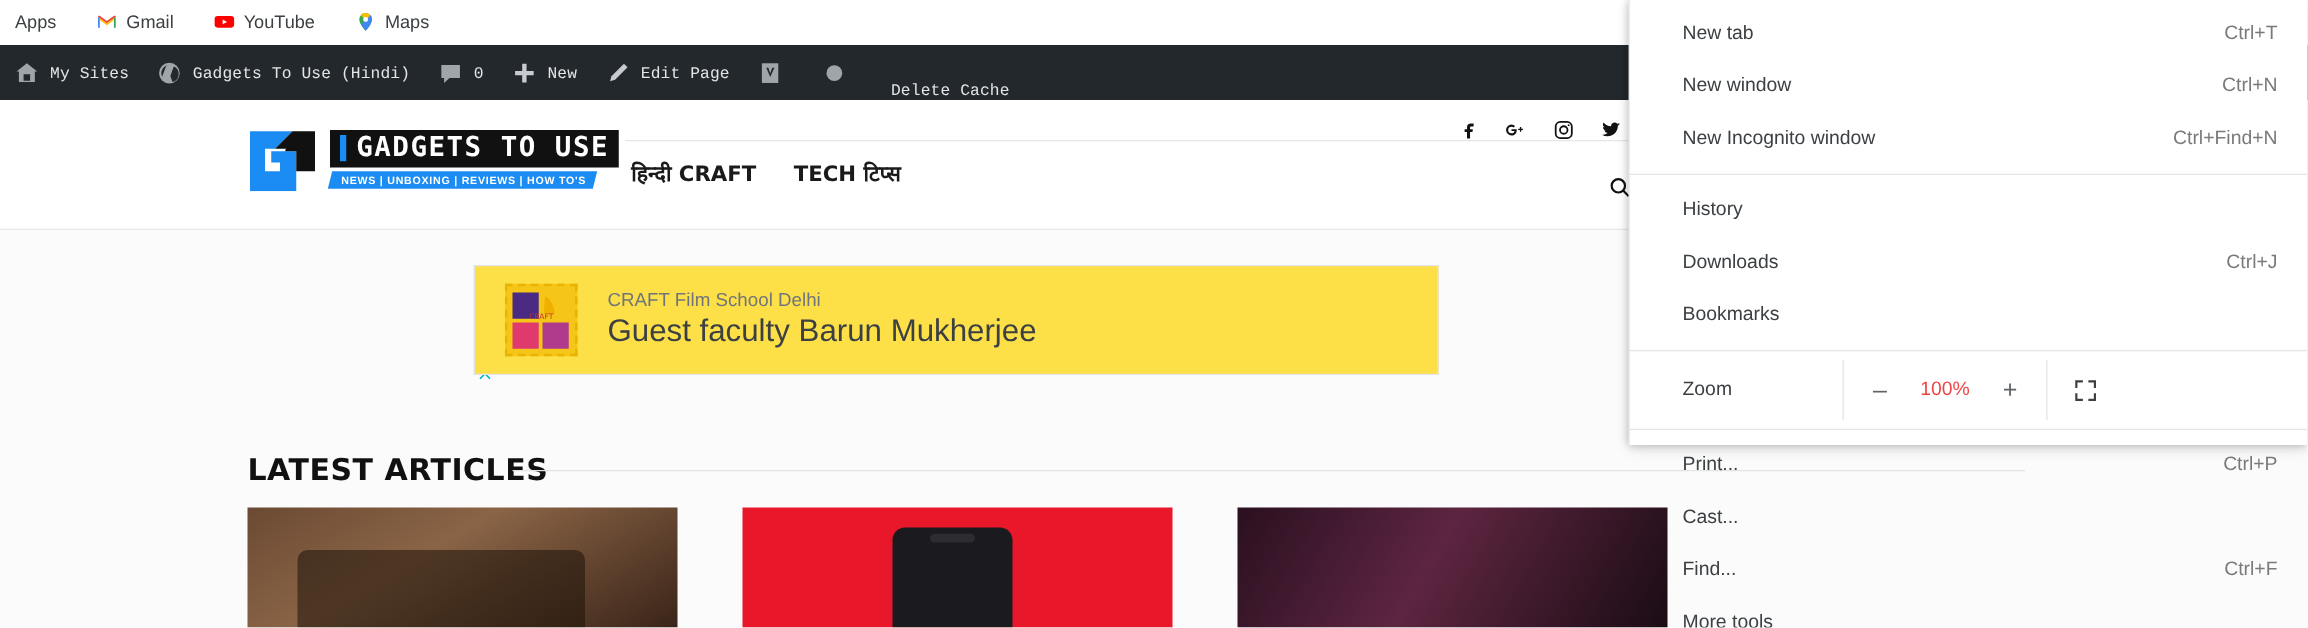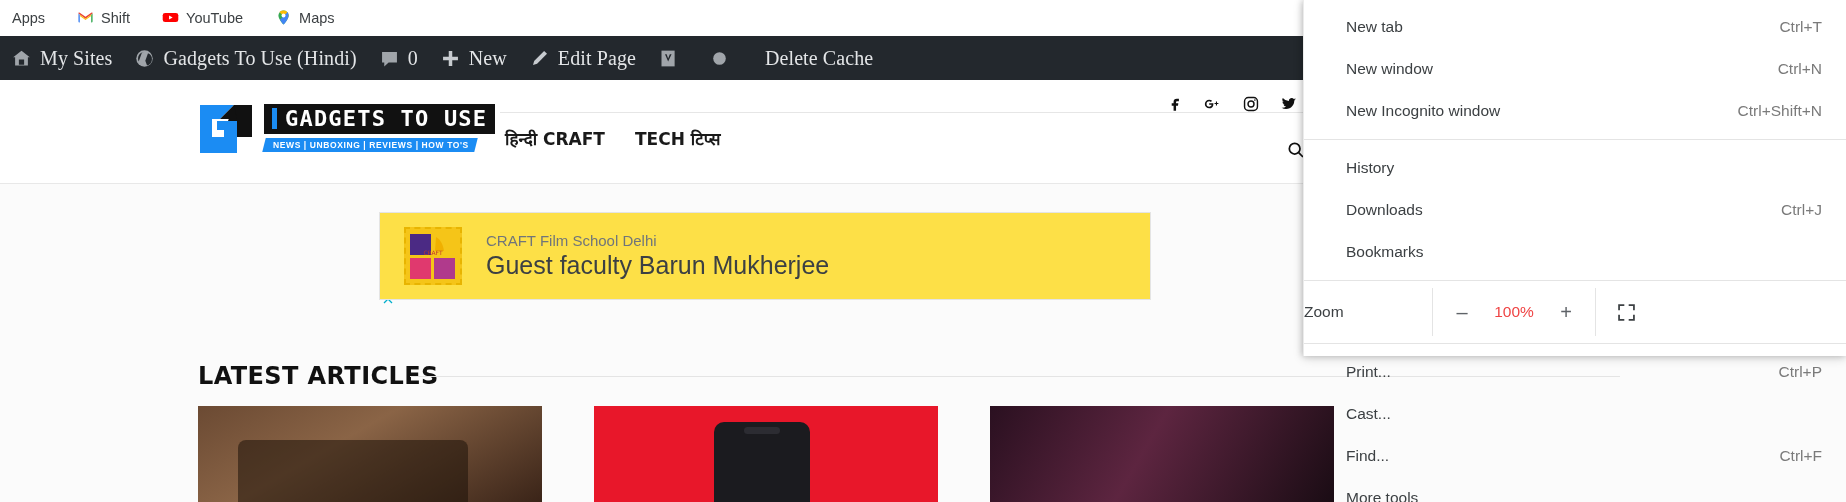--- a/index.html
+++ b/index.html
@@ -34,22 +34,22 @@
   .bm-item:first-child .bm-label { margin-left: 0; }
   .bm-icon { width: 17px; height: 17px; display:inline-block; position: relative; flex:0 0 auto;}
 
   
   .adminbar {
     position: absolute; top: 36px; left: 0;
     width: 1846px; height: 44px;
     background: #23282d;
     display: flex; align-items: center;
     color: #d6d8da;
-    font-size: 20px;
-    font-family: Liberation Serif, serif;
+    font-size: 13px;
+    font-family: Liberation Mono, monospace;
   }
   .ab-item {
     display: flex; align-items: center;
     height: 44px; padding: 0 11px;
     cursor: pointer; white-space: nowrap;
     color: #e3e5e7;
   }
   .ab-item .ab-label { margin-left: 8px; font-weight: 400; letter-spacing:.1px;}
   .ab-ico { width: 21px; height: 21px; display:inline-block; position:relative; flex:0 0 auto; }
 
@@ -191,21 +191,21 @@
     padding: 0 24px 0 42px; cursor: pointer;
     justify-content: space-between; white-space: nowrap;
   }
   .menu-label { font-size: 15.5px; color: #3c4043; }
   .menu-accel { font-size: 15.5px; color: #7a7a7a; }
   .menu-sep { height: 1px; background: #e4e4e4; margin: 7px 0 7px 0; }
 
   
   .zoom-row {
     height: 48px; display: flex; align-items: center;
-    white-space: nowrap;
+    padding-left: 42px; white-space: nowrap;
   }
   .zoom-label { flex: 0 0 auto; width: 128px; font-size: 15.5px; }
   .zoom-ctrl {
     display: flex; align-items: center;
     border-left: 1px solid #e4e4e4;
     border-right: 1px solid #e4e4e4;
     height: 48px; padding: 0 8px;
   }
   .zoom-btn {
     width: 42px; height: 42px; display:flex; align-items:center; justify-content:center;
@@ -231,21 +231,21 @@
     <div class="bm-item">
       <span class="bm-icon">
         <svg width="17" height="17" viewBox="0 0 24 24">
           <path d="M2 6.5 12 13.6 22 6.5v11a1.5 1.5 0 0 1-1.5 1.5H20V9.9l-8 5.7-8-5.7V19h-.5A1.5 1.5 0 0 1 2 17.5z" fill="#fff"></path>
           <path d="M2 6.2A1.2 1.2 0 0 1 3.9 5.2L12 11l8.1-5.8a1.2 1.2 0 0 1 1.9 1v.3L12 13.6 2 6.5z" fill="#ea4335"></path>
           <path d="M2 6.5 4 8v11h-.5A1.5 1.5 0 0 1 2 17.5z" fill="#4285f4"></path>
           <path d="M22 6.5 20 8v11h.5a1.5 1.5 0 0 0 1.5-1.5z" fill="#34a853"></path>
           <path d="M4 8 12 13.6 20 8v2l-8 5.7L4 10z" fill="#fbbc04"></path>
         </svg>
       </span>
-      <span class="bm-label">Shift</span>
+      <span class="bm-label">Gmail</span>
     </div>
 
     <div class="bm-item">
       <span class="bm-icon">
         <svg width="17" height="17" viewBox="0 0 24 24">
           <rect x="1" y="5.5" width="22" height="13" rx="3.4" fill="#ff0000"></rect>
           <path d="M10 9.3l5 2.7-5 2.7z" fill="#ffffff"></path>
         </svg>
       </span>
       <span class="bm-label">YouTube</span>
@@ -324,21 +324,21 @@
 
     <div class="ab-item">
       <span class="ab-ico">
         <svg width="21" height="21" viewBox="0 0 24 24">
             <circle cx="12" cy="12" r="7.2" fill="#a0a5aa"></circle>
           </svg>
       </span>
       <span class="ab-label"></span>
     </div>
 
-    <div class="ab-item" style="padding-left:16px;">
+    <div class="ab-item" style="padding-left:16px;align-items:flex-end;">
       <span class="ab-label" style="margin-left:0;">Delete Cache</span>
     </div>
   </div>
 
   <div class="site-header">
 
     <div class="logo-wrap">
       <span class="logo-mark">
         <svg width="56" height="50" viewBox="0 0 56 50">
           <path d="M2 2h34L22 16H14v18h12v-7h-7v-9h20v32H2z" fill="#1b8cf3"></path>
@@ -450,21 +450,21 @@
     <div class="menu-row">
       <span class="menu-label">New tab</span>
       <span class="menu-accel">Ctrl+T</span>
     </div>
     <div class="menu-row">
       <span class="menu-label">New window</span>
       <span class="menu-accel">Ctrl+N</span>
     </div>
     <div class="menu-row">
       <span class="menu-label">New Incognito window</span>
-      <span class="menu-accel">Ctrl+Shift+N</span>
+      <span class="menu-accel">Ctrl+Find+N</span>
     </div>
 
     <div class="menu-sep"></div>
 
     <div class="menu-row">
       <span class="menu-label">History</span>
       <span class="menu-accel"></span>
     </div>
     <div class="menu-row">
       <span class="menu-label">Downloads</span>

